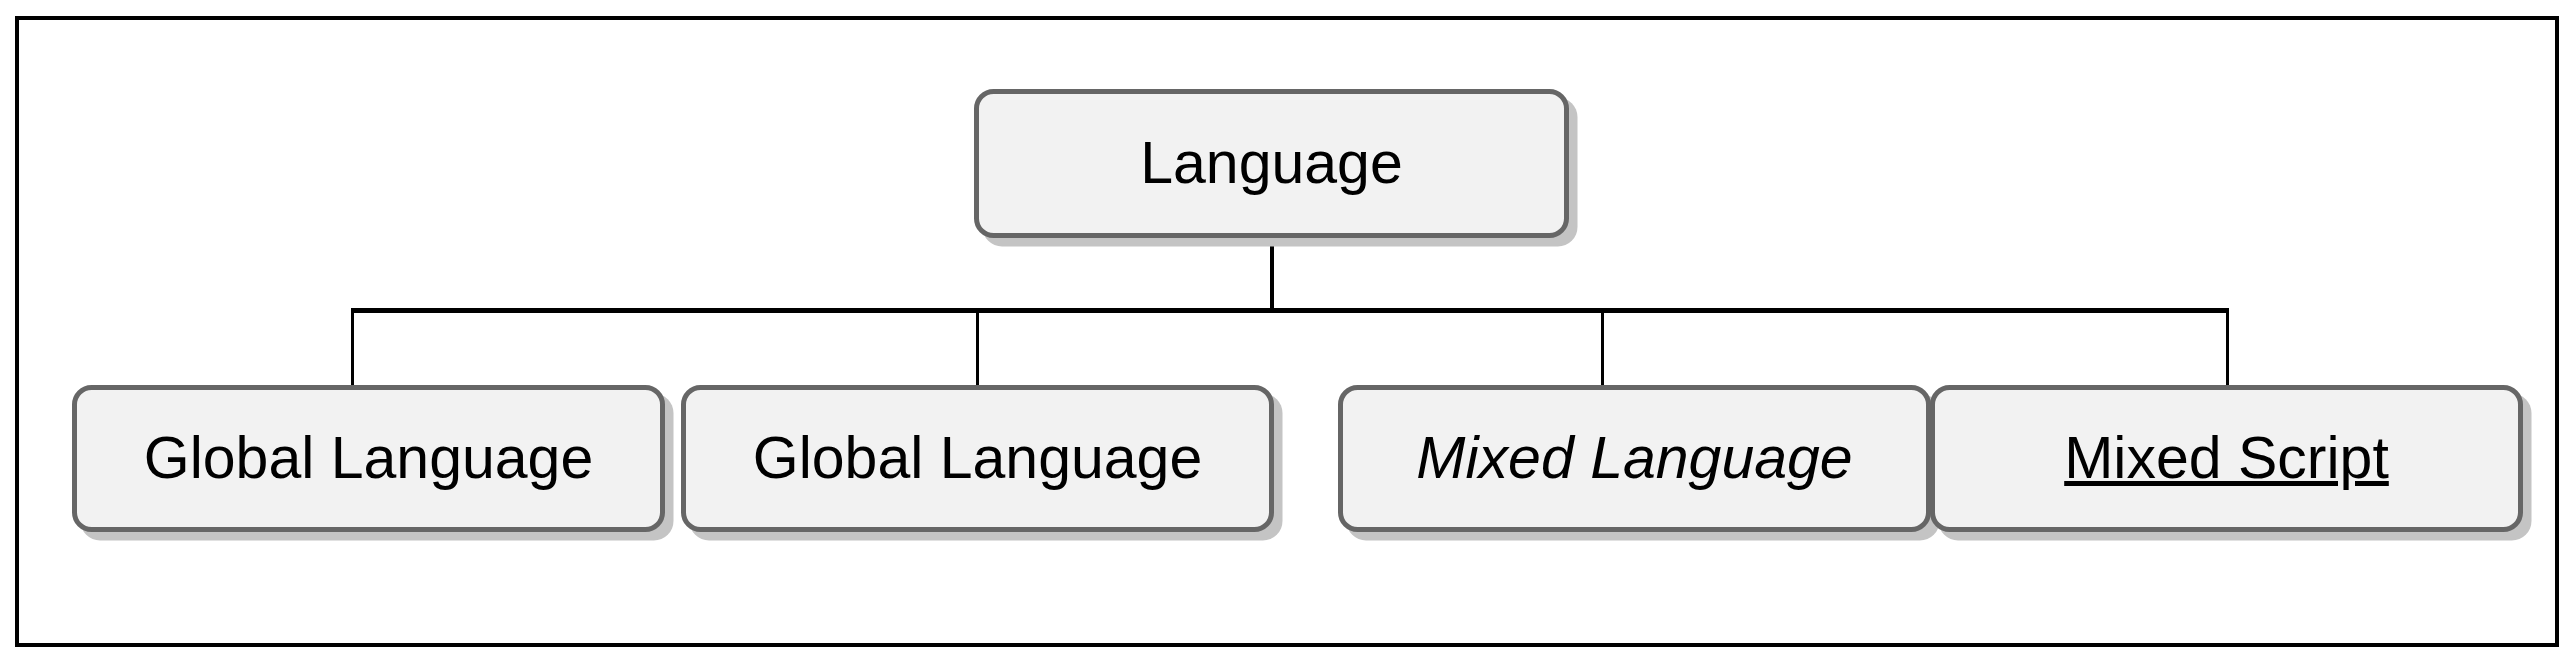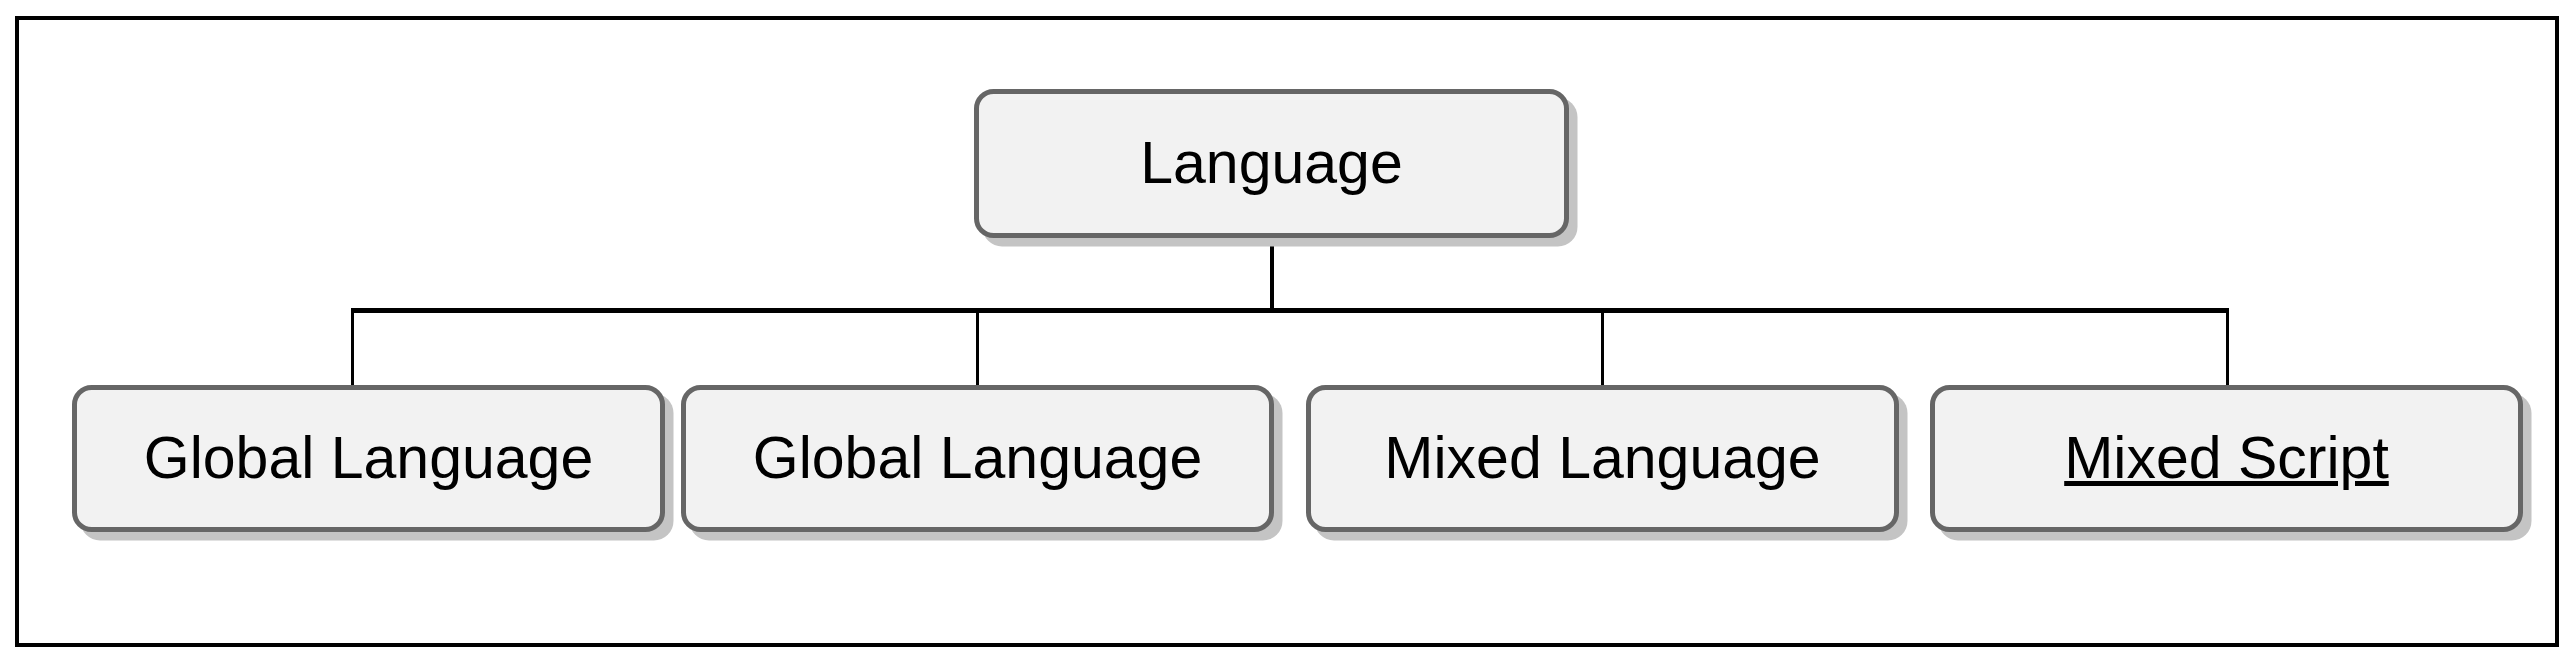--- a/index.html
+++ b/index.html
@@ -52,21 +52,21 @@
   .node span{
     color:var(--text);
     font-size:59px;
     line-height:1;
     white-space:nowrap;
   }
   .root-node{left:974px;top:89px;width:595px;height:149px;}
   .child{top:385px;width:593px;height:147px;}
   .child1{left:72px;}
   .child2{left:681px;}
-  .child3{left:1306px;}
+  .child3{left:1338px;font-style:italic;}
   .child4{left:1930px;text-decoration:underline;}
 </style>
 </head>
 <body>
 
 <div class="canvas">
 
   <div class="frame"></div>
 
   <div class="connector stem"></div>

